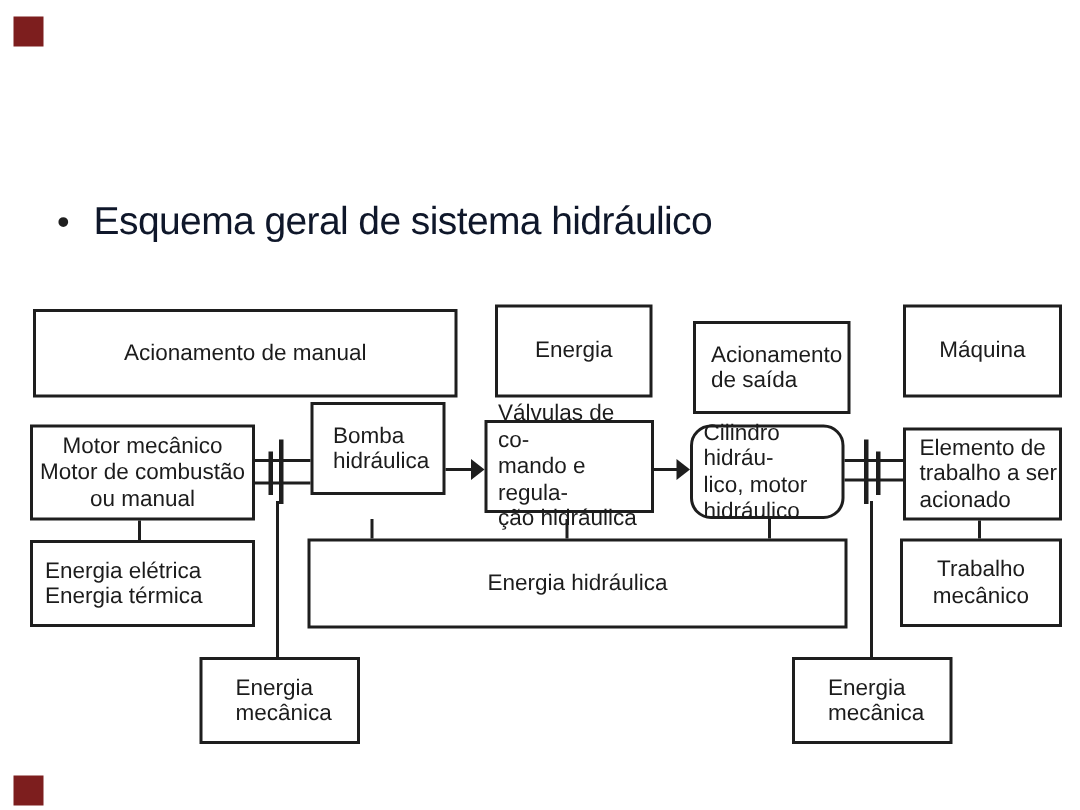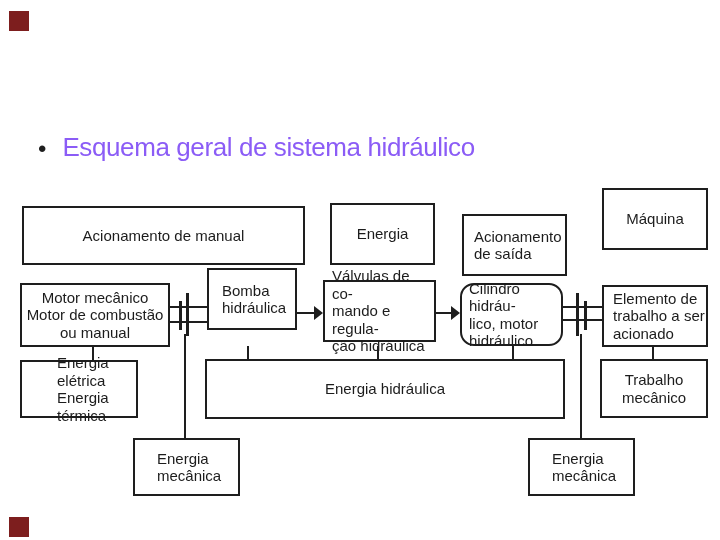--- a/index.html
+++ b/index.html
@@ -23,21 +23,21 @@
   }
   .title-bullet{
     font-size:24px;
     margin-right:16px;
     line-height:1;
     transform:translateY(1px);
   }
   .title-text{
     font-size:26px;
     letter-spacing:-0.4px;
-    color:#8b5cf6;
+    color:#0f172a;
   }
   .dbox{
     position:absolute;
     border:2px solid #1e1e1e;
     background:#ffffff;
     box-sizing:border-box;
     display:flex;
     align-items:center;
     color:#1c1c1c;
     font-size:15px;
@@ -79,21 +79,21 @@
     <div class="dbox center" style="left:22px;top:206px;width:283px;height:59px;">
       <span class="box-label">Acionamento de manual</span>
     </div>
     <div class="dbox center" style="left:330px;top:203px;width:105px;height:62px;">
       <span class="box-label">Energia</span>
     </div>
     <div class="dbox left" style="left:462px;top:214px;width:105px;height:62px;padding-left:10px;">
       <span class="box-label">Acionamento
 de saída</span>
     </div>
-    <div class="dbox center" style="left:602px;top:188px;width:106px;height:62px;">
+    <div class="dbox center" style="left:602px;top:203px;width:106px;height:62px;">
       <span class="box-label">Máquina</span>
     </div>
 
     <div class="dbox center" style="left:20px;top:283px;width:150px;height:64px;">
       <span class="box-label">Motor mecânico
 Motor de combustão
 ou manual</span>
     </div>
     <div class="dbox left" style="left:207px;top:268px;width:90px;height:62px;padding-left:13px;">
       <span class="box-label">Bomba
@@ -108,21 +108,21 @@
       <span class="box-label">Cilindro hidráu-
 lico, motor
 hidráulico</span>
     </div>
     <div class="dbox left" style="left:602px;top:285px;width:106px;height:62px;padding-left:9px;">
       <span class="box-label">Elemento de
 trabalho a ser
 acionado</span>
     </div>
 
-    <div class="dbox left" style="left:20px;top:360px;width:118px;height:58px;padding-left:35px;">
+    <div class="dbox left" style="left:20px;top:360px;width:150px;height:58px;padding-left:8px;">
       <span class="box-label">Energia elétrica
 Energia térmica</span>
     </div>
     <div class="dbox center" style="left:205px;top:359px;width:360px;height:60px;">
       <span class="box-label">Energia hidráulica</span>
     </div>
     <div class="dbox center" style="left:600px;top:359px;width:108px;height:59px;">
       <span class="box-label">Trabalho
 mecânico</span>
     </div>

